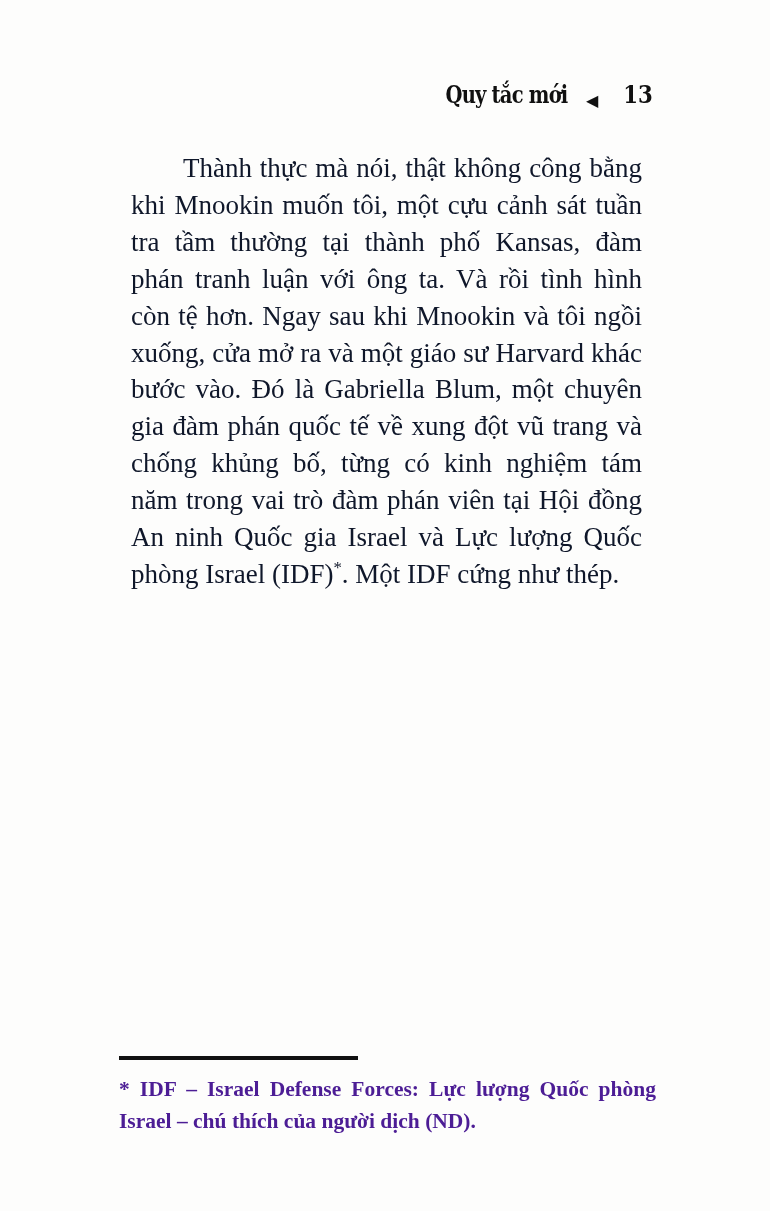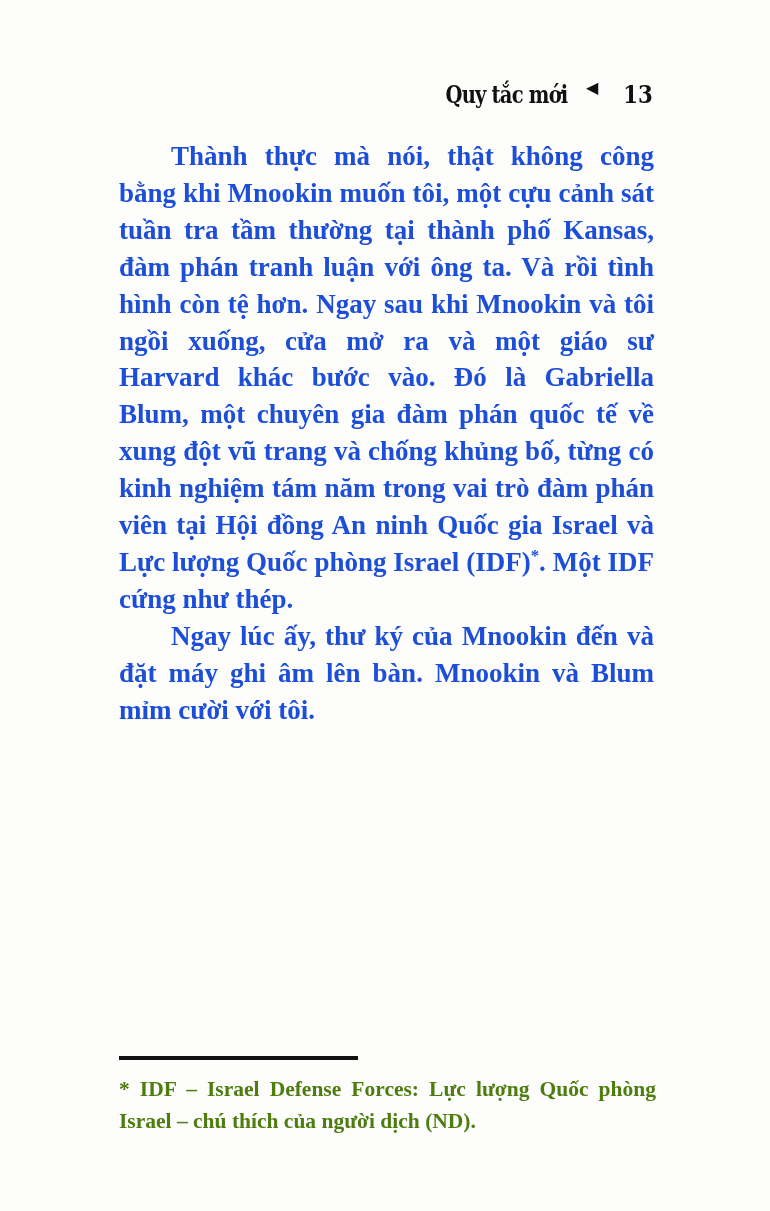--- a/index.html
+++ b/index.html
@@ -13,21 +13,21 @@
     position: relative;
     font-family: "Liberation Serif", serif;
     color: #151515;
     overflow: hidden;
   }
   .page-header {
     position: absolute;
     top: 80px;
     right: 117px;
     display: flex;
-    align-items: flex-start;
+    align-items: flex-end;
     white-space: nowrap;
   }
   .running-title {
     display: inline-block;
     font-family: "DejaVu Serif", serif;
     font-size: 25px;
     font-weight: 600;
     letter-spacing: -1px;
     transform: scaleX(0.78);
     transform-origin: right center;
@@ -51,28 +51,27 @@
     transform-origin: right center;
     color: #101010;
   }
   .content {
     position: absolute;
     top: 138px;
     left: 119px;
     width: 535px;
   }
   .content p {
-    margin: 0;
+    margin: 12px;
     padding: 0;
     font-size: 27px;
     line-height: 36.9px;
     text-align: justify;
     text-indent: 52px;
-    color: #1d4ed8;
-    font-weight: bold;
+    color: #0f172a;
   }
   .sup-star {
     vertical-align: super;
     font-size: 0.62em;
     line-height: 0;
   }
   .footnote-rule {
     position: absolute;
     top: 1056px;
     left: 119px;
@@ -82,32 +81,31 @@
   }
   .footnote {
     position: absolute;
     top: 1073px;
     left: 119px;
     width: 537px;
     font-size: 21.5px;
     line-height: 32px;
     font-weight: bold;
     text-align: justify;
-    color: #4d7c0f;
+    color: #4c1d95;
   }
 </style>
 </head>
 <body>
 
 <div class="page-header">
   <span class="running-title">Quy tắc mới</span>
   <span class="header-arrow">◀</span>
   <span class="page-number">13</span>
 </div>
 
 <div class="content">
   <p><span>Thành thực mà nói, thật không công bằng khi Mnookin muốn tôi, một cựu cảnh sát tuần tra tầm thường tại thành phố Kansas, đàm phán tranh luận với ông ta. Và rồi tình hình còn tệ hơn. Ngay sau khi Mnookin và tôi ngồi xuống, cửa mở ra và một giáo sư Harvard khác bước vào. Đó là Gabriella Blum, một chuyên gia đàm phán quốc tế về xung đột vũ trang và chống khủng bố, từng có kinh nghiệm tám năm trong vai trò đàm phán viên tại Hội đồng An ninh Quốc gia Israel và Lực lượng Quốc phòng Israel (IDF)</span><span class="sup-star">*</span><span>. Một IDF cứng như thép.</span></p>
-  <p>Ngay lúc ấy, thư ký của Mnookin đến và đặt máy ghi âm lên bàn. Mnookin và Blum mỉm cười với tôi.</p>
 </div>
 
 <div class="footnote-rule"></div>
 
 <div class="footnote">* IDF – Israel Defense Forces: Lực lượng Quốc phòng Israel – chú thích của người dịch (ND).</div>
 
 </body></html>

